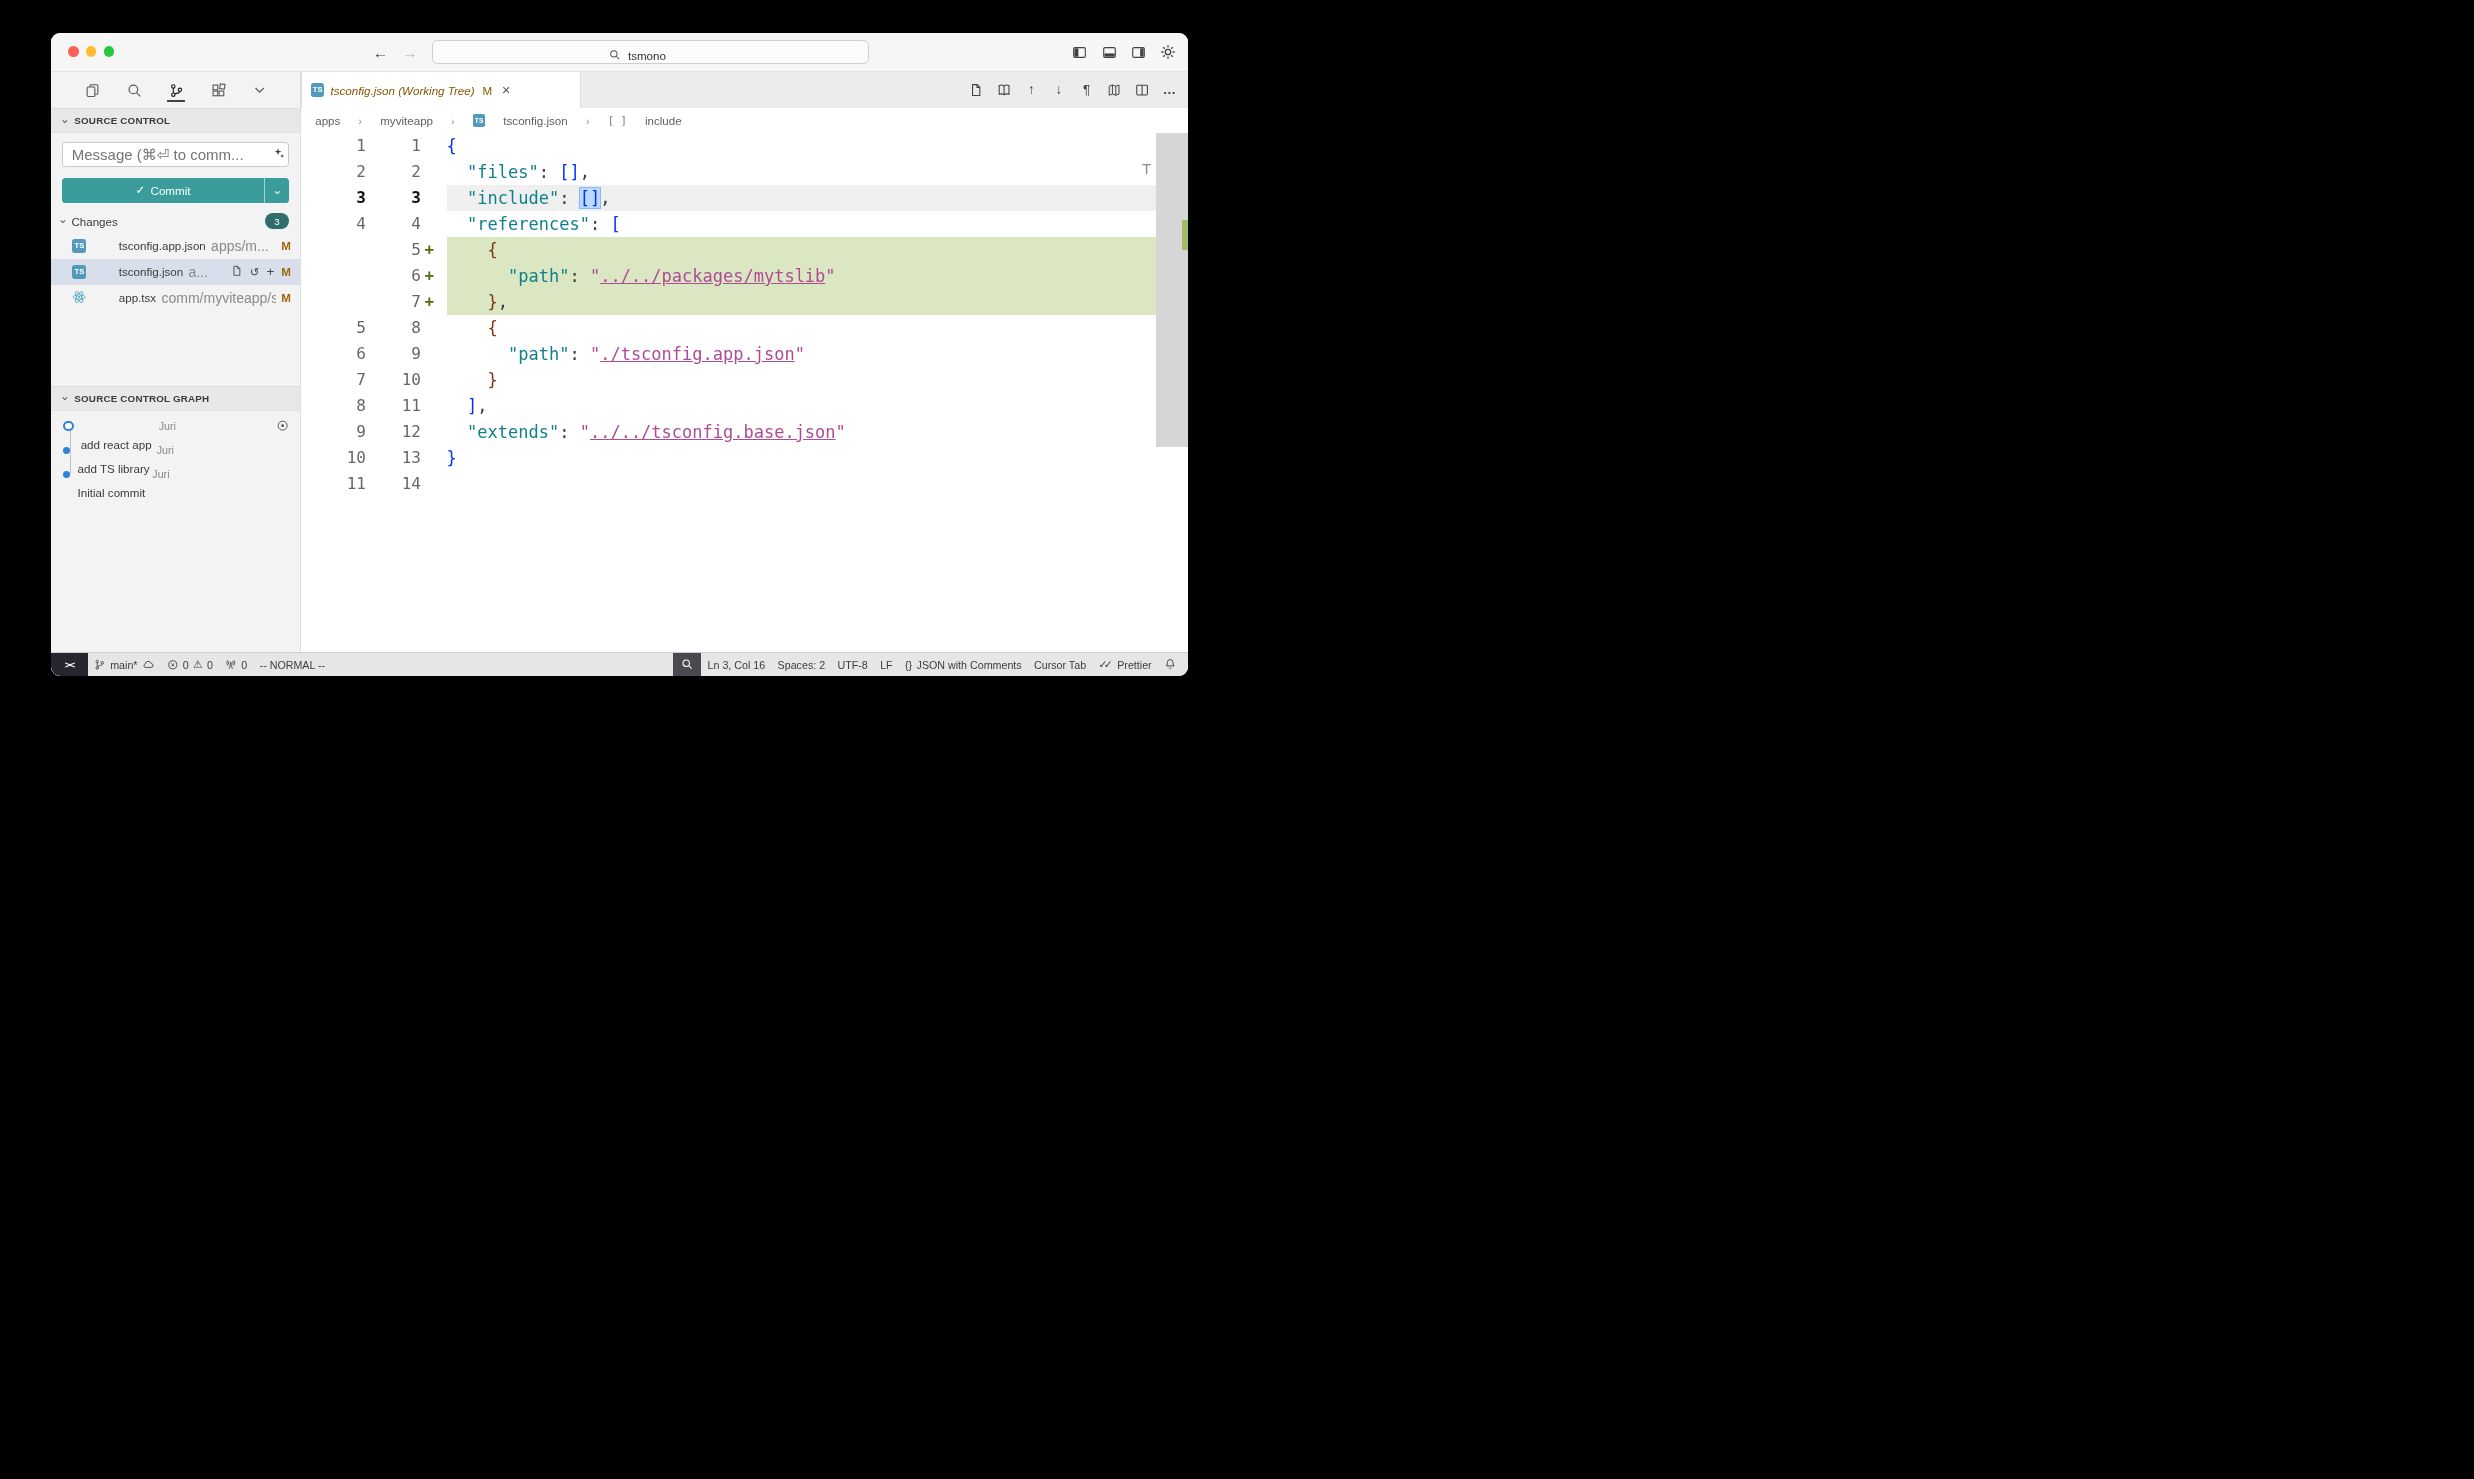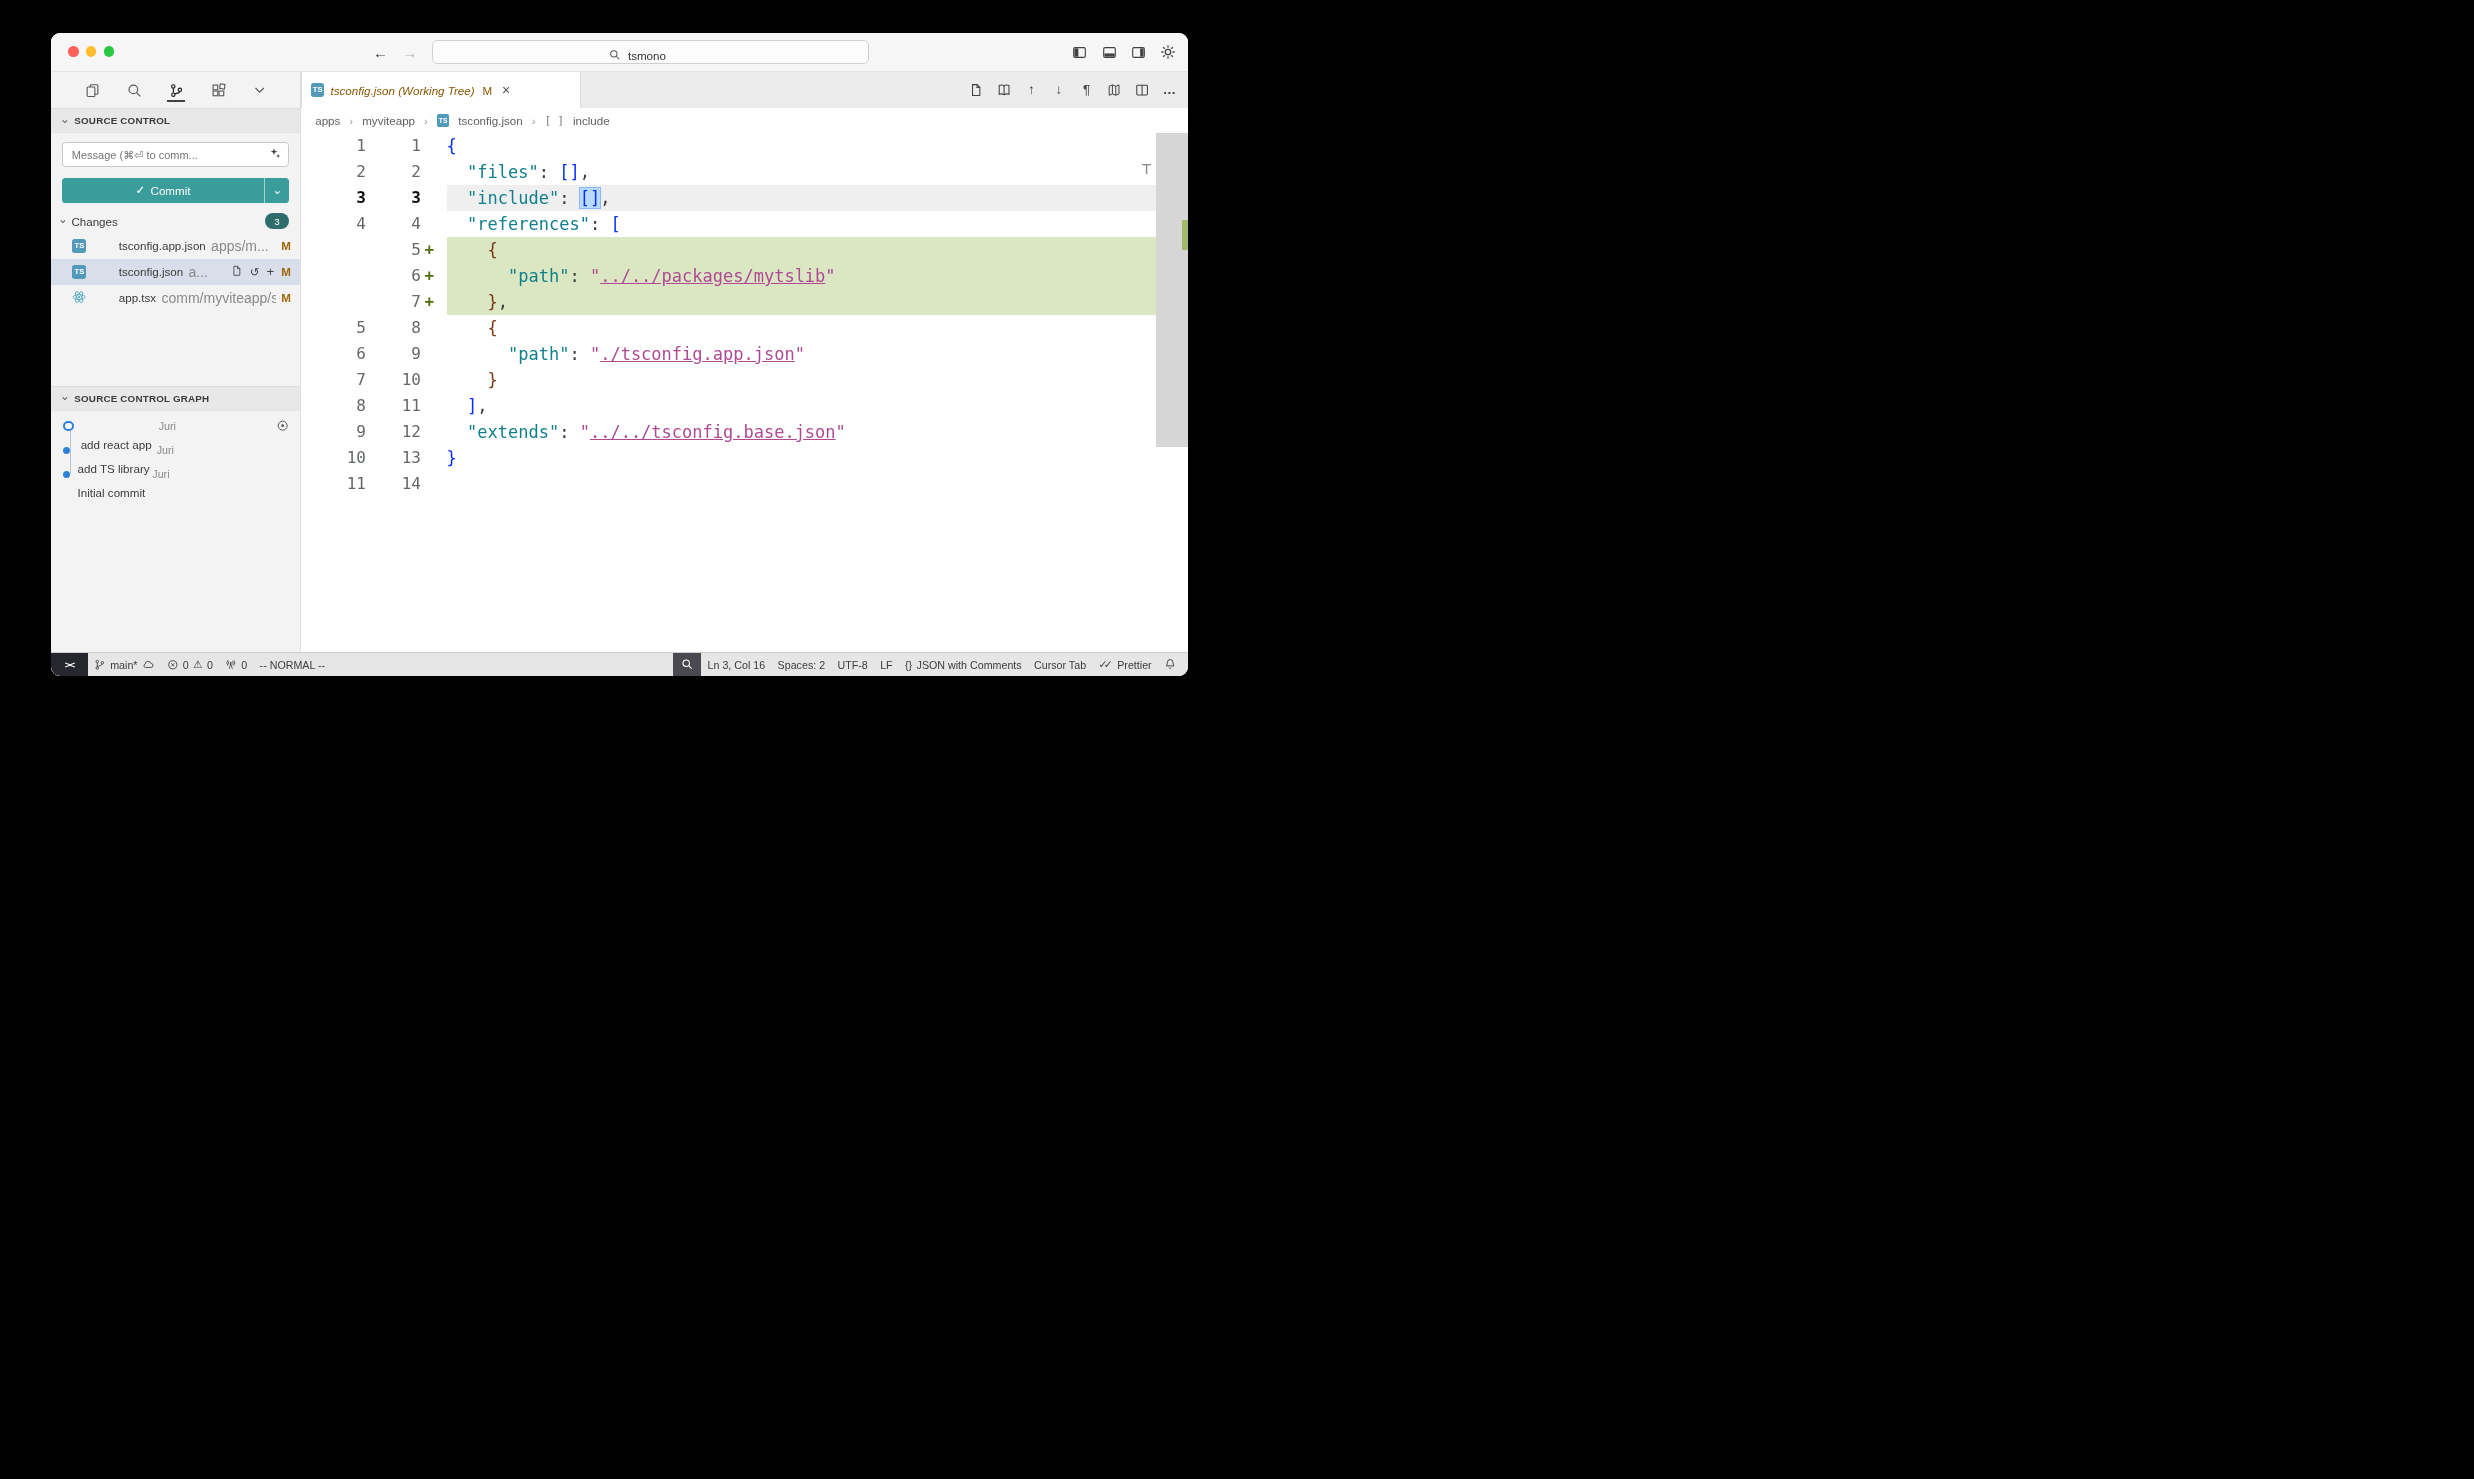--- a/index.html
+++ b/index.html
@@ -22,21 +22,21 @@
   .main{flex:1 1 auto;display:flex;min-height:0;}
   
   .sidebar{width:249px;flex:0 0 auto;background:#f3f3f3;border-right:0.9px solid #ddd;display:flex;flex-direction:column;font-size:11.6px;color:#3b3b3b;}
   .activity-row{height:36px;display:flex;align-items:center;padding-left:32px;gap:24px;flex:0 0 auto;}
   .act{width:18px;height:23px;display:flex;align-items:center;justify-content:center;color:#5a5a5a;position:relative;}
   .act.active{color:#1f1f1f;}
   .act.active::after{content:"";position:absolute;left:0;right:0;bottom:0;height:1.8px;background:#424242;}
   .section-header{height:23px;background:#e8e8e8;border-top:0.9px solid #ddd;border-bottom:0.9px solid #e2e2e2;display:flex;align-items:center;padding:0 9px;gap:4.4px;font-size:9.8px;font-weight:bold;color:#3b3b3b;letter-spacing:0.2px;flex:0 0 auto;}
   .chev{font-size:11.6px;font-weight:normal;color:#555;line-height:1;transform:translateY(-1.8px);}
   .msg-input{margin:9px 10.7px 0 10.7px;height:23px;background:#fff;border:0.9px solid #c9c9c9;border-radius:3.6px;display:flex;align-items:center;padding:0 7.1px;flex:0 0 auto;}
-  .msg-input input{flex:1;border:none;outline:none;background:transparent;font-size:11px;color:#767676;font-family:"Liberation Sans",sans-serif;}
+  .msg-input input{flex:1;border:none;outline:none;background:transparent;font-size:15px;color:#767676;font-family:"Liberation Sans",sans-serif;}
   .commit-btn{margin:10.7px 10.7px 0 10.7px;height:25px;background:#3b9c9c;border-radius:3.6px;display:flex;color:#fff;flex:0 0 auto;cursor:pointer;}
   .commit-main{flex:1;display:flex;align-items:center;justify-content:center;gap:5.3px;font-size:11.6px;}
   .commit-drop{width:24px;border-left:0.9px solid rgba(255,255,255,.55);display:flex;align-items:center;justify-content:center;font-size:11.6px;}
   .changes-header{margin-top:7.1px;height:23px;display:flex;align-items:center;padding:0 10.7px 0 7.1px;gap:3.6px;flex:0 0 auto;}
   .badge{margin-left:auto;min-width:16px;height:16px;border-radius:8px;background:#2f6d6d;color:#fff;font-size:9.8px;display:flex;align-items:center;justify-content:center;padding:0 4.4px;}
   .file-row{height:26px;display:flex;align-items:center;padding:0 9px 0 21.3px;gap:5.3px;}
   .file-row.selected{background:#d8dfeb;}
   .fname{white-space:nowrap;margin-left:27px;}
   .fpath{font-size:14px;color:#8a8a8a;white-space:nowrap;overflow:hidden;}
   .fright{margin-left:auto;display:flex;align-items:center;gap:7.1px;}
@@ -55,21 +55,21 @@
 
   
   .editor{flex:1 1 auto;display:flex;flex-direction:column;min-width:0;background:#fff;}
   .tabbar{height:36px;background:#ececec;display:flex;align-items:stretch;position:relative;flex:0 0 auto;}
   .tab{width:260px;background:#fff;border-right:0.9px solid #ddd;border-left:0.9px solid #ddd;display:flex;align-items:center;gap:6.2px;padding:0 9px;}
   .tab-label{font-size:11.6px;font-style:italic;color:#895503;white-space:nowrap;}
   .tab-m{color:#895503;font-size:11.6px;margin-left:1.8px;}
   .tab-close{color:#555;font-size:14.2px;margin-left:3.6px;line-height:1;}
   .editor-actions{position:absolute;right:10.7px;top:0;height:36px;display:flex;align-items:center;gap:11.6px;}
   .editor-actions .txt{font-size:13.3px;color:#424242;line-height:1;}
-  .breadcrumbs{height:25px;display:flex;align-items:center;gap:9px;padding-left:14.2px;font-size:11.6px;color:#616161;flex:0 0 auto;background:#fff;}
+  .breadcrumbs{height:25px;display:flex;align-items:center;gap:18px;padding-left:14.2px;font-size:11.6px;color:#616161;flex:0 0 auto;background:#fff;}
   .bc-sep{color:#9a9a9a;}
   .bc-ts{width:12.4px;height:12.4px;border-radius:1.8px;background:#519aba;color:#fff;font-size:6.7px;font-weight:bold;display:flex;align-items:center;justify-content:center;}
   .bc-array{color:#767676;font-family:"DejaVu Sans Mono",monospace;font-size:10.7px;}
 
   
   .code-area{flex:1 1 auto;position:relative;overflow:hidden;font-family:"DejaVu Sans Mono",monospace;font-size:17px;}
   .code-lines{margin-right:32px;}
   .code-line{display:flex;height:26px;line-height:26px;}
   .gut{flex:0 0 auto;color:#636a66;text-align:right;font-size:16px;}
   .gut.old{width:65px;}

